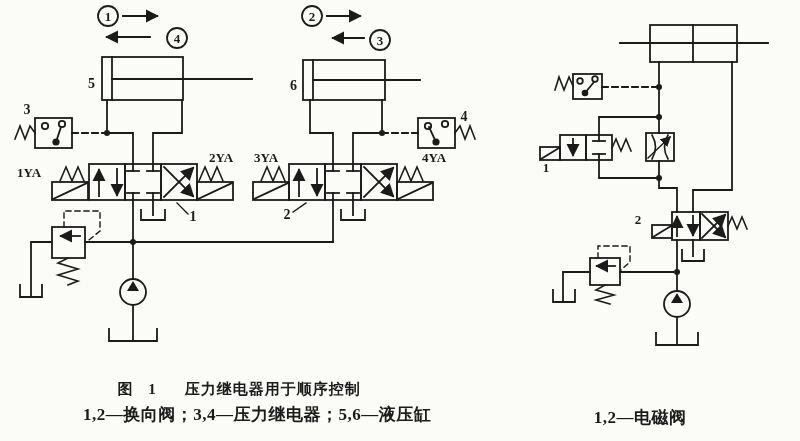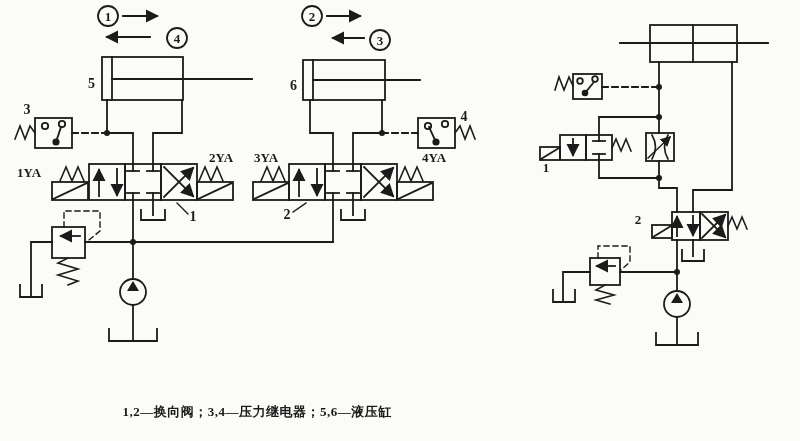--- a/index.html
+++ b/index.html
@@ -3,21 +3,21 @@
 <meta charset="utf-8">
 <style>
   html,body{margin:0;padding:0;background:#e8e8e8;}
   #page{position:relative;width:800px;height:441px;background:#fbfbf8;overflow:hidden;
         font-family:"Liberation Serif","DejaVu Serif",serif;color:#1b1b1b;}
   svg{position:absolute;left:0;top:0;}
   svg text{font-family:"Liberation Serif","DejaVu Serif",serif;font-weight:700;fill:#1b1b1b;}
   .cap{position:absolute;text-align:center;color:#1b1b1b;white-space:nowrap;}
   .cap-main{font-size:15px;font-weight:700;letter-spacing:1px;}
   .cap-main .pfx{margin-right:28px;word-spacing:10px;}
-  .cap-legend{font-size:13px;font-weight:700;letter-spacing:.5px;font-family:Liberation Serif, serif;}
+  .cap-legend{font-size:17px;font-weight:700;letter-spacing:.5px;font-family:Liberation Serif, serif;}
 </style>
 </head>
 <body>
 
 <div id="page">
 <svg width="800" height="441" viewBox="0 0 800 441">
   <defs>
     <marker id="ah" viewBox="0 0 10 10" refX="8.5" refY="5" markerWidth="7.5" markerHeight="7.5" orient="auto">
       <path d="M0,0 L10,5 L0,10 Z" fill="#1b1b1b"></path>
     </marker>
@@ -269,15 +269,19 @@
         <circle cx="677" cy="304" r="13"></circle>
         <path d="M677,293 L671,303 L683,303 Z" fill="#1b1b1b" stroke="none"></path>
         <line x1="677" y1="272" x2="677" y2="291"></line>
         <line x1="677" y1="317" x2="677" y2="344"></line>
         <polyline points="656,333 656,345 698,345 698,333"></polyline>
       </g>
     </g>
   </g>
 </svg>
 
+<div class="cap cap-main" style="left:58px;top:380px;width:362px;">
+  <span class="pfx">图 1</span><span>压力继电器用于顺序控制</span>
+</div>
 <div class="cap cap-legend" style="left:61px;top:403px;width:392px;">1,2—换向阀；3,4—压力继电器；5,6—液压缸</div>
 
+<div class="cap cap-legend" style="left:495px;top:406px;width:290px;">1,2—电磁阀</div>
 </div>
 
 </body></html>

